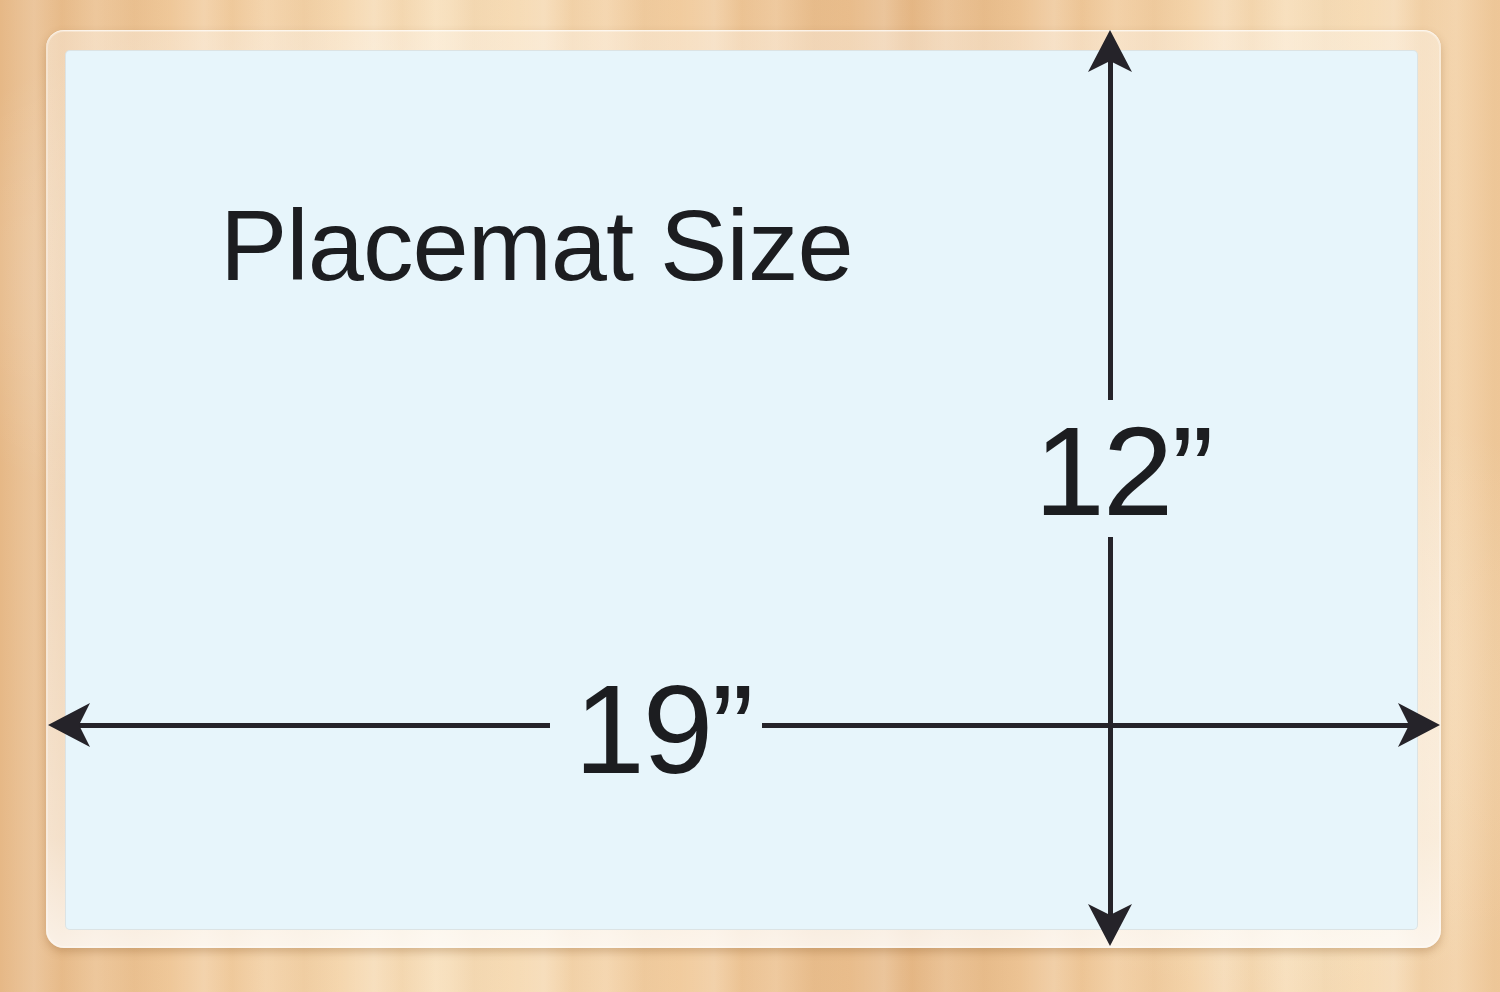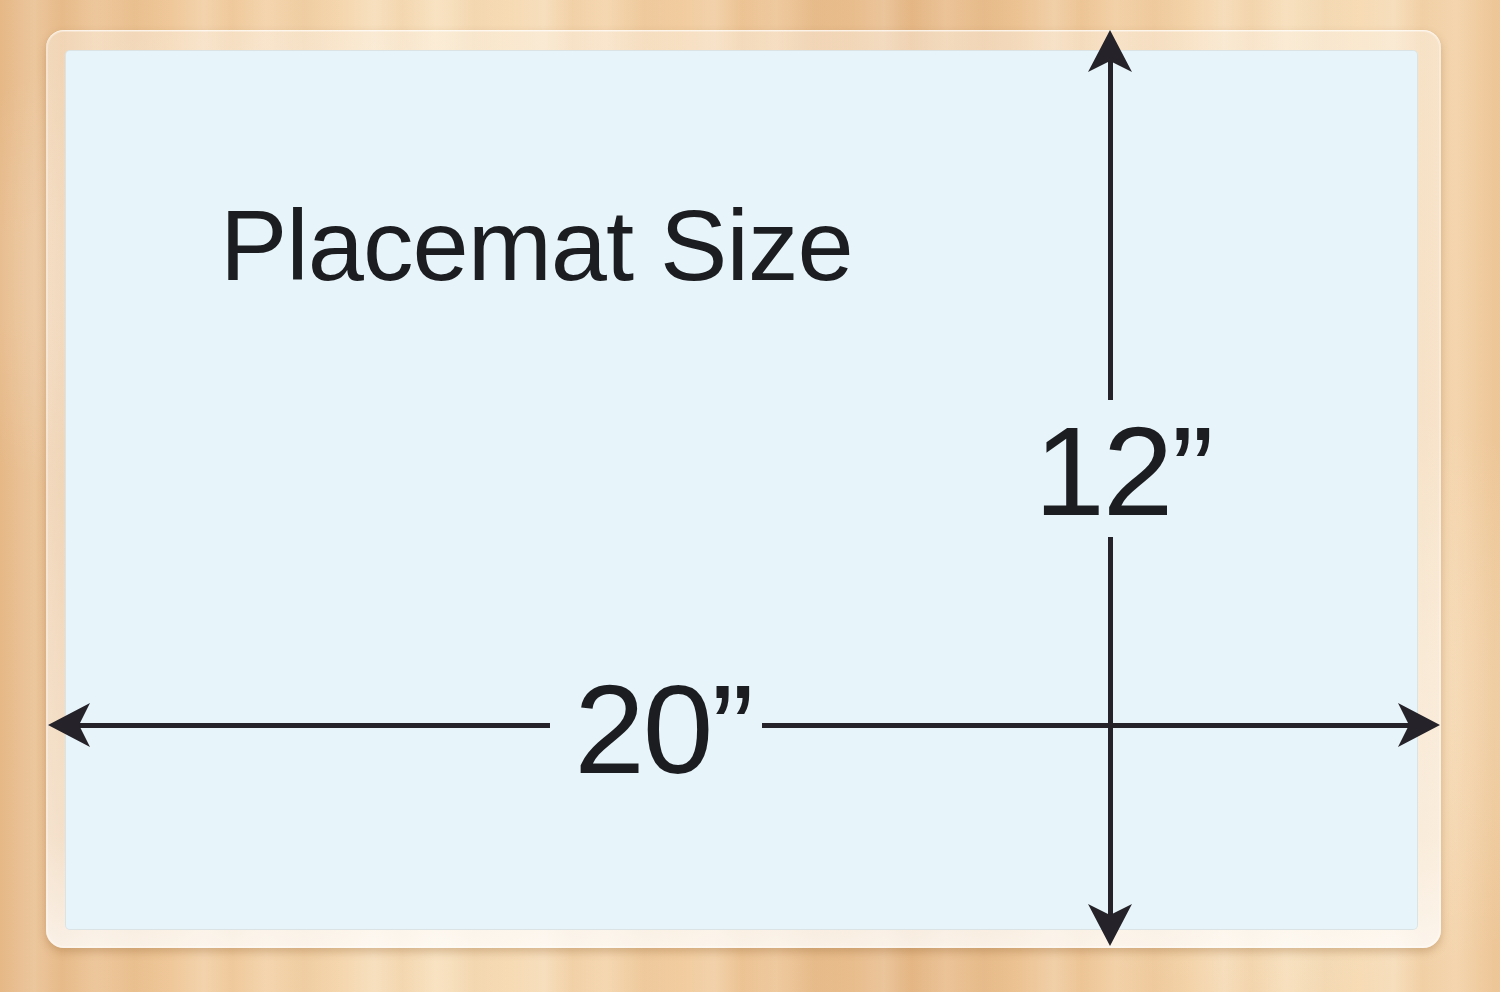--- a/index.html
+++ b/index.html
@@ -109,16 +109,16 @@
     <svg width="42" height="44" viewBox="0 0 42 44">
       <path d="M0 22 L42 0 L31 22 L42 44 Z" fill="#252329"></path>
     </svg>
   </span>
   <span class="arrow arrow-right">
     <svg width="42" height="44" viewBox="0 0 42 44">
       <path d="M42 22 L0 0 L11 22 L0 44 Z" fill="#252329"></path>
     </svg>
   </span>
 
-  <div class="dim-label width">20”</div>
+  <div class="dim-label width">19”</div>
   <div class="dim-label height">12”</div>
 
 </div>
 
 </body></html>

